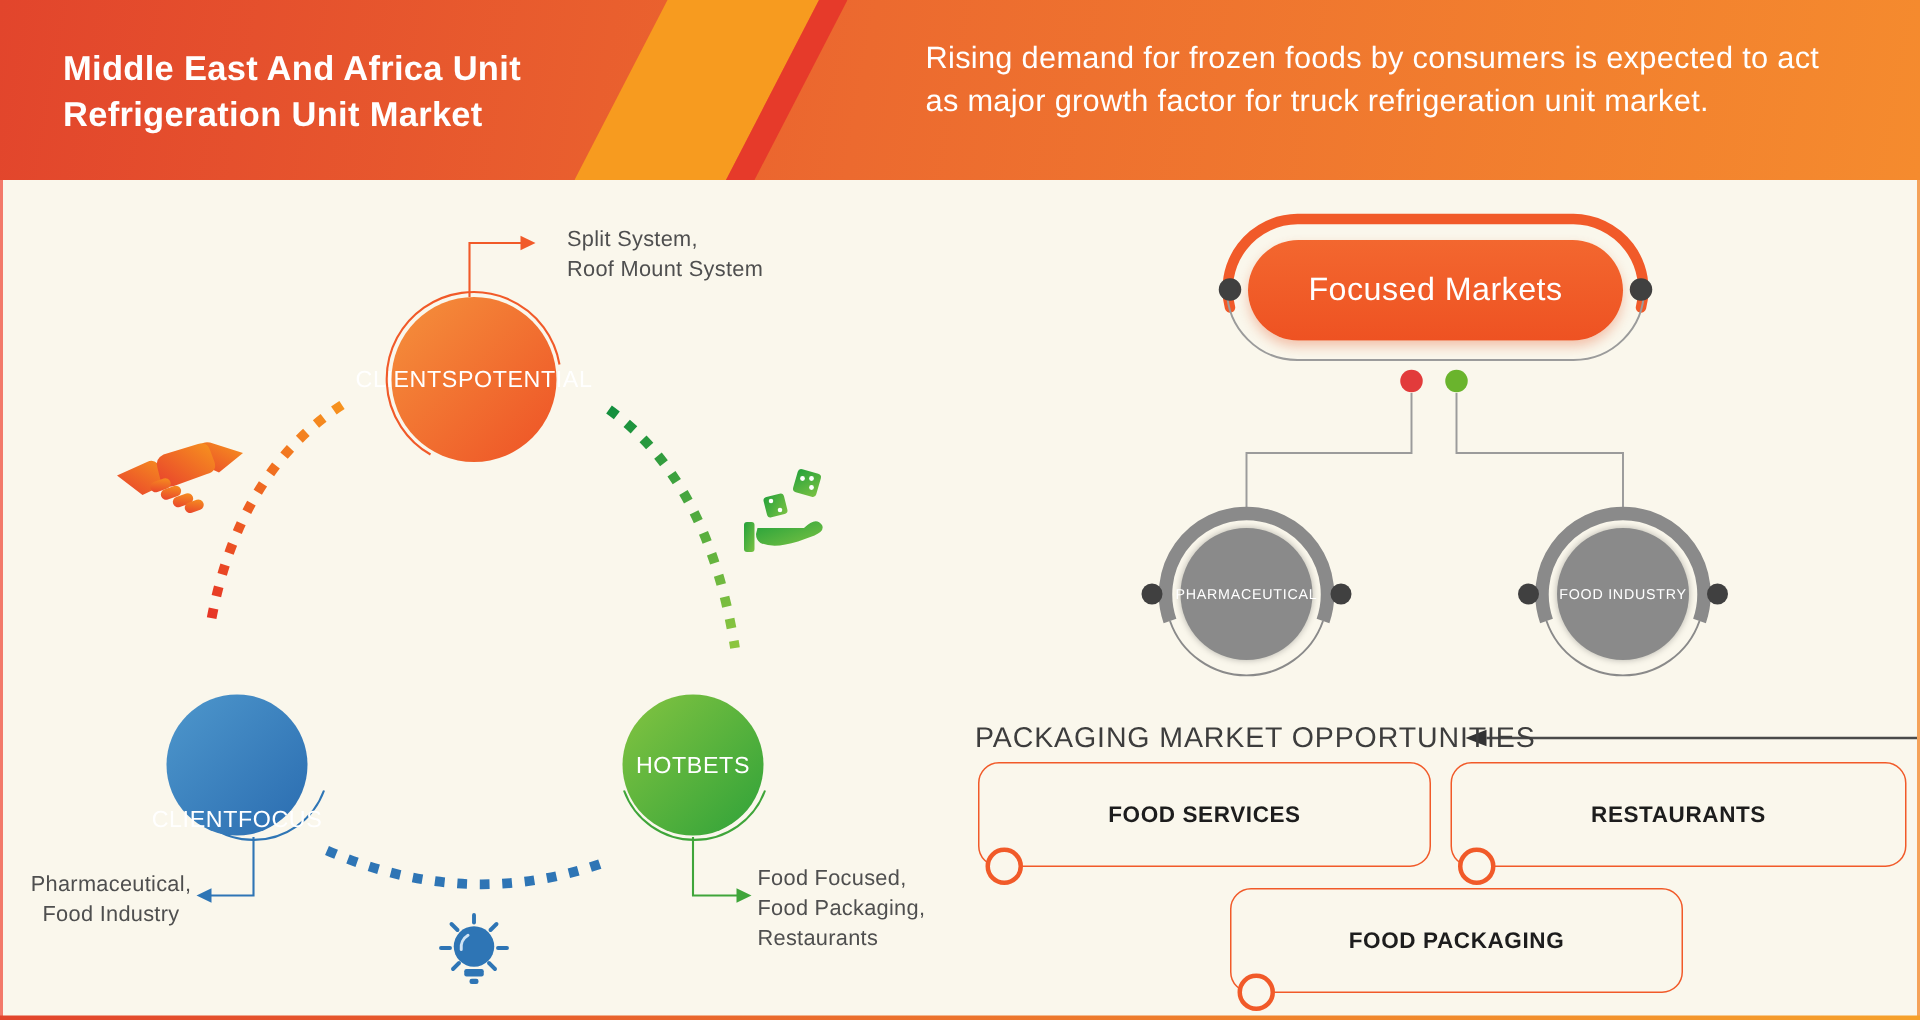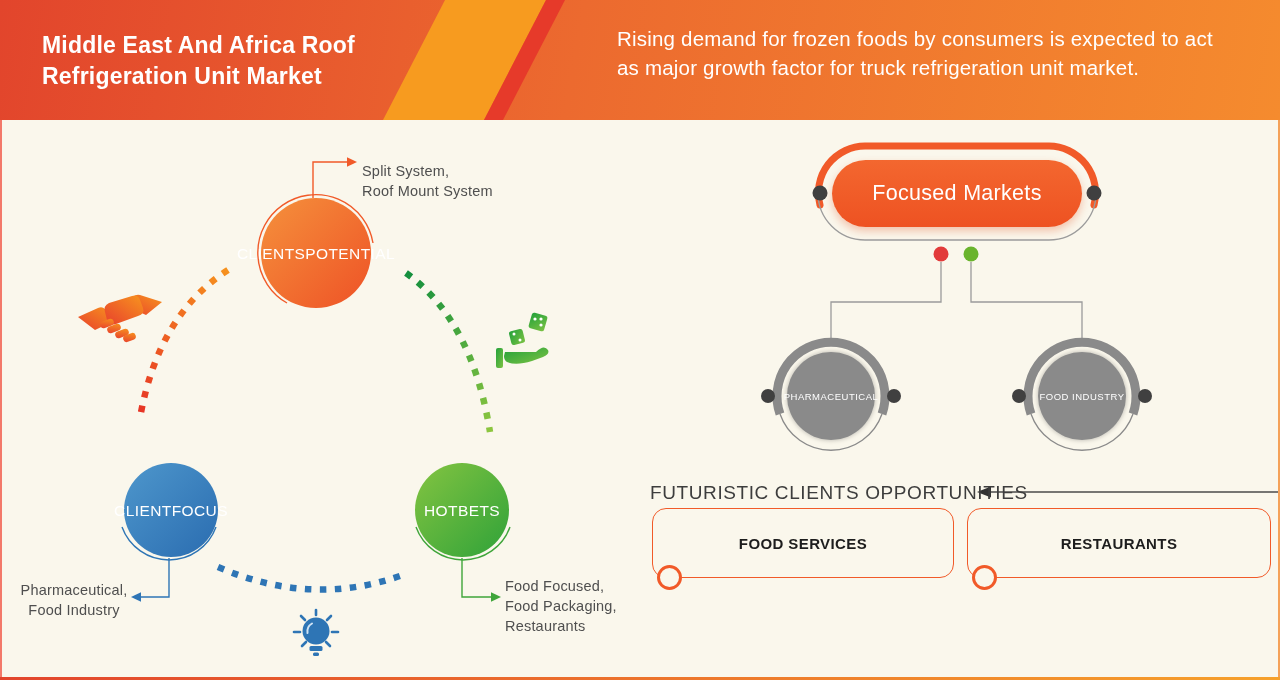--- a/index.html
+++ b/index.html
@@ -76,21 +76,21 @@
   }
   .icon{position:absolute;}
 </style>
 </head>
 <body>
 
 <div class="banner">
   <div class="slash-band"></div>
   <div class="slash-stripe"></div>
   <div class="banner-title">
-    <div>Middle East And Africa Roof</div>
+    <div>Middle East And Africa Unit</div>
     <div>Refrigeration Unit Market</div>
   </div>
   <div class="banner-subtitle">
     <div>Rising demand for frozen foods by consumers is expected to act</div>
     <div>as major growth factor for truck refrigeration unit market.</div>
   </div>
 </div>
 
 <div class="content">
 
@@ -156,30 +156,30 @@
     <g>
       <path d="M991 372 H1280" stroke="#4a4a4a" stroke-width="1.6" fill="none"></path>
       <polygon points="977,372 991,366.5 991,377.5" fill="#333"></polygon>
     </g>
   </svg>
 
   <div class="circle-node node-orange" style="left:261px;top:78px;width:110px;height:110px;">
     <span>CLIENTS</span>
     <span>POTENTIAL</span>
   </div>
-  <div class="circle-node node-blue" style="left:124px;top:343px;width:94px;height:94px;">
+  <div class="circle-node node-blue" style="left:111px;top:343px;width:94px;height:94px;align-items:flex-end;">
     <span>CLIENT</span>
     <span>FOCUS</span>
   </div>
   <div class="circle-node node-green" style="left:415px;top:343px;width:94px;height:94px;">
     <span>HOT</span>
     <span>BETS</span>
   </div>
 
-  <div class="note" style="left:362px;top:30px;margin-top:11px;">
+  <div class="note" style="left:378px;top:30px;">
     <div>Split System,</div>
     <div>Roof Mount System</div>
   </div>
   <div class="note" style="left:8px;top:460px;width:132px;text-align:center;">
     <div>Pharmaceutical,</div>
     <div>Food Industry</div>
   </div>
   <div class="note" style="left:505px;top:456px;">
     <div>Food Focused,</div>
     <div>Food Packaging,</div>
@@ -243,27 +243,31 @@
   <div class="pill">
     <span>Focused Markets</span>
   </div>
   <div class="market-node" style="left:787px;top:232px;">
     <span>PHARMACEUTICAL</span>
   </div>
   <div class="market-node" style="left:1038px;top:232px;">
     <span>FOOD INDUSTRY</span>
   </div>
 
-  <div class="opp-heading" style="left:650px;top:362px;">FUTURISTIC CLIENTS OPPORTUNITIES</div>
+  <div class="opp-heading" style="left:650px;top:362px;">PACKAGING MARKET OPPORTUNITIES</div>
 
   <div class="opp-box" style="left:652px;top:388px;width:300px;">
     <span class="opp-label">FOOD SERVICES</span>
     <span class="corner-ring"></span>
   </div>
   <div class="opp-box" style="left:967px;top:388px;width:302px;">
     <span class="opp-label">RESTAURANTS</span>
     <span class="corner-ring"></span>
   </div>
+  <div class="opp-box" style="left:820px;top:472px;width:300px;">
+    <span class="opp-label">FOOD PACKAGING</span>
+    <span class="corner-ring"></span>
+  </div>
 </div>
 
 <div class="edge-left"></div>
 <div class="edge-right"></div>
 <div class="edge-bottom"></div>
 
 </body></html>

